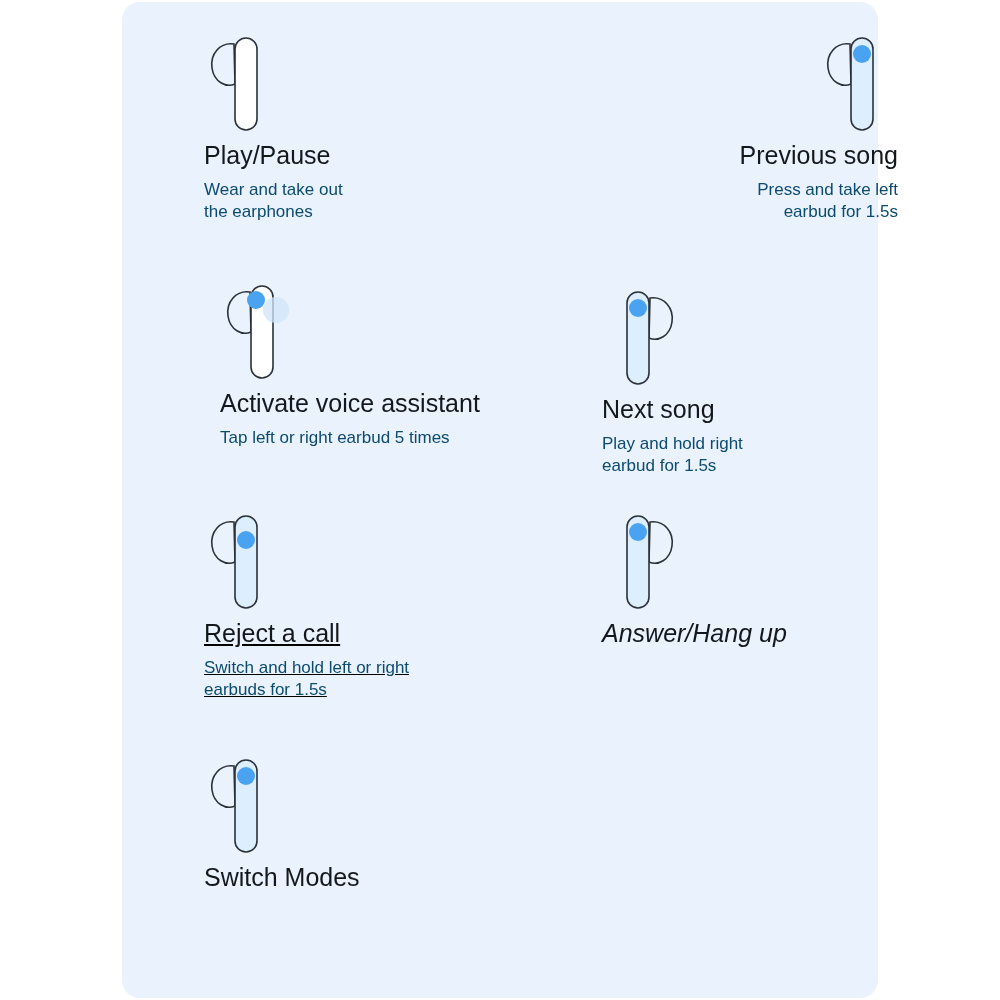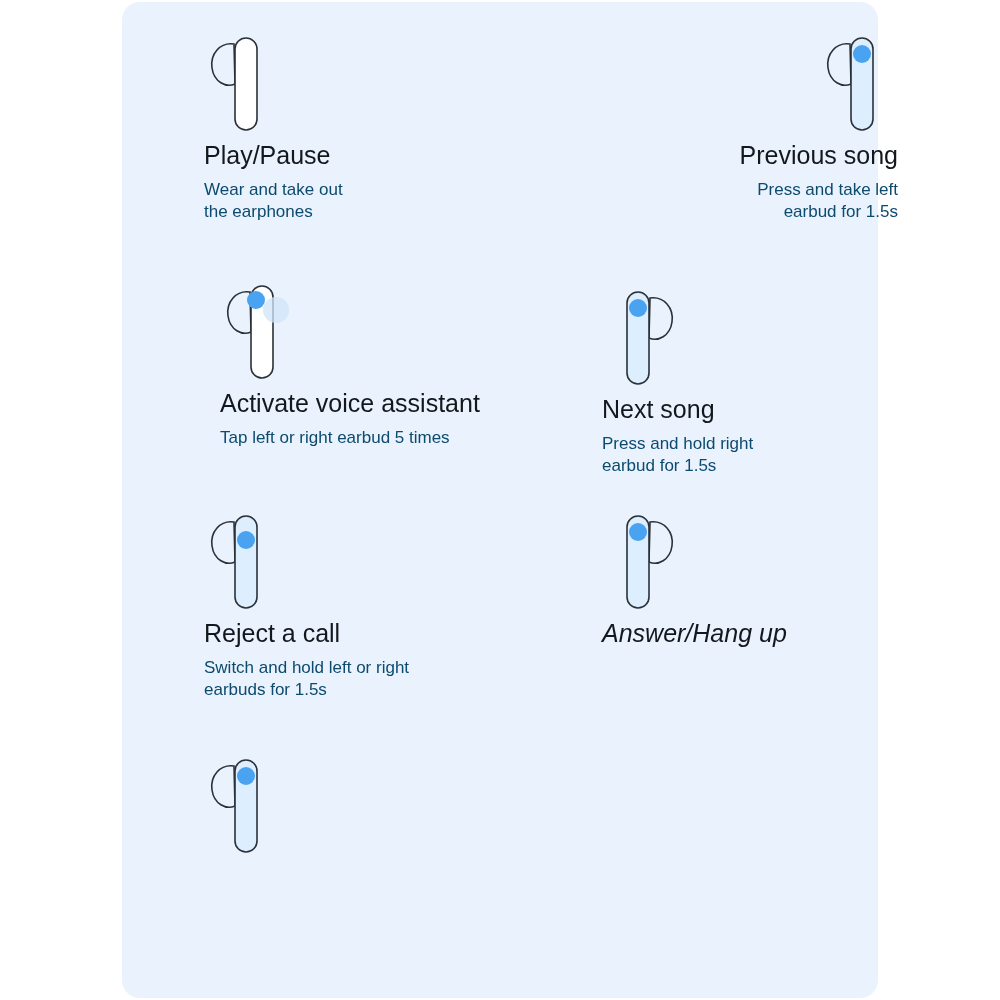--- a/index.html
+++ b/index.html
@@ -65,21 +65,21 @@
     margin-left: 82px;
     margin-top: 9px;
     line-height: 1.35;
     white-space: pre-line;
   }
   
   .c0 { left: 0px;   top: 30px; }
   .c1 { left: 398px; top: 30px; text-align: right; }
   .c2 { left: 0px;   top: 278px; margin-left: 16px; }
   .c3 { left: 398px; top: 284px; }
-  .c4 { left: 0px;   top: 508px; }
+  .c4 { left: 0px;   top: 508px; text-decoration: underline; }
   .c5 { left: 398px; top: 508px; font-style: italic; }
   .c6 { left: 0px;   top: 752px; }
 </style>
 </head>
 <body>
 
 <div id="page">
   <div id="panel"></div>
 
   <div class="grid">
@@ -124,21 +124,21 @@
 
     <div class="cell c3">
       <div class="bud-wrap">
         <svg class="bud" viewBox="0 0 78 104">
           <path d="M48 12 C62 10, 72 22, 70 36 C68 50, 56 56, 47 52 Z" fill="none" stroke="#2b3138" stroke-width="1.6"></path>
           <rect x="25" y="6" width="22" height="92" rx="11" fill="#ddeeff" stroke="#2b3138" stroke-width="1.6"></rect>
           <circle cx="36" cy="22" r="9" fill="#4aa3f0"></circle>
         </svg>
       </div>
       <div class="title">Next song</div>
-      <div class="desc">Press and hold right
+      <div class="desc">Play and hold right
 earbud for 1.5s</div>
     </div>
 
     <div class="cell c4">
       <div class="bud-wrap">
         <svg class="bud" viewBox="0 0 78 104">
           <path d="M30 12 C16 10, 6 22, 8 36 C10 50, 22 56, 31 52 Z" fill="none" stroke="#2b3138" stroke-width="1.6"></path>
           <rect x="31" y="6" width="22" height="92" rx="11" fill="#ddeeff" stroke="#2b3138" stroke-width="1.6"></rect>
           <circle cx="42" cy="30" r="9" fill="#4aa3f0"></circle>
         </svg>
@@ -160,16 +160,17 @@
     </div>
 
     <div class="cell c6">
       <div class="bud-wrap">
         <svg class="bud" viewBox="0 0 78 104">
           <path d="M30 12 C16 10, 6 22, 8 36 C10 50, 22 56, 31 52 Z" fill="none" stroke="#2b3138" stroke-width="1.6"></path>
           <rect x="31" y="6" width="22" height="92" rx="11" fill="#ddeeff" stroke="#2b3138" stroke-width="1.6"></rect>
           <circle cx="42" cy="22" r="9" fill="#4aa3f0"></circle>
         </svg>
       </div>
+      <div class="title">Switch Modes</div>
     </div>
 
   </div>
 </div>
 
 </body></html>

